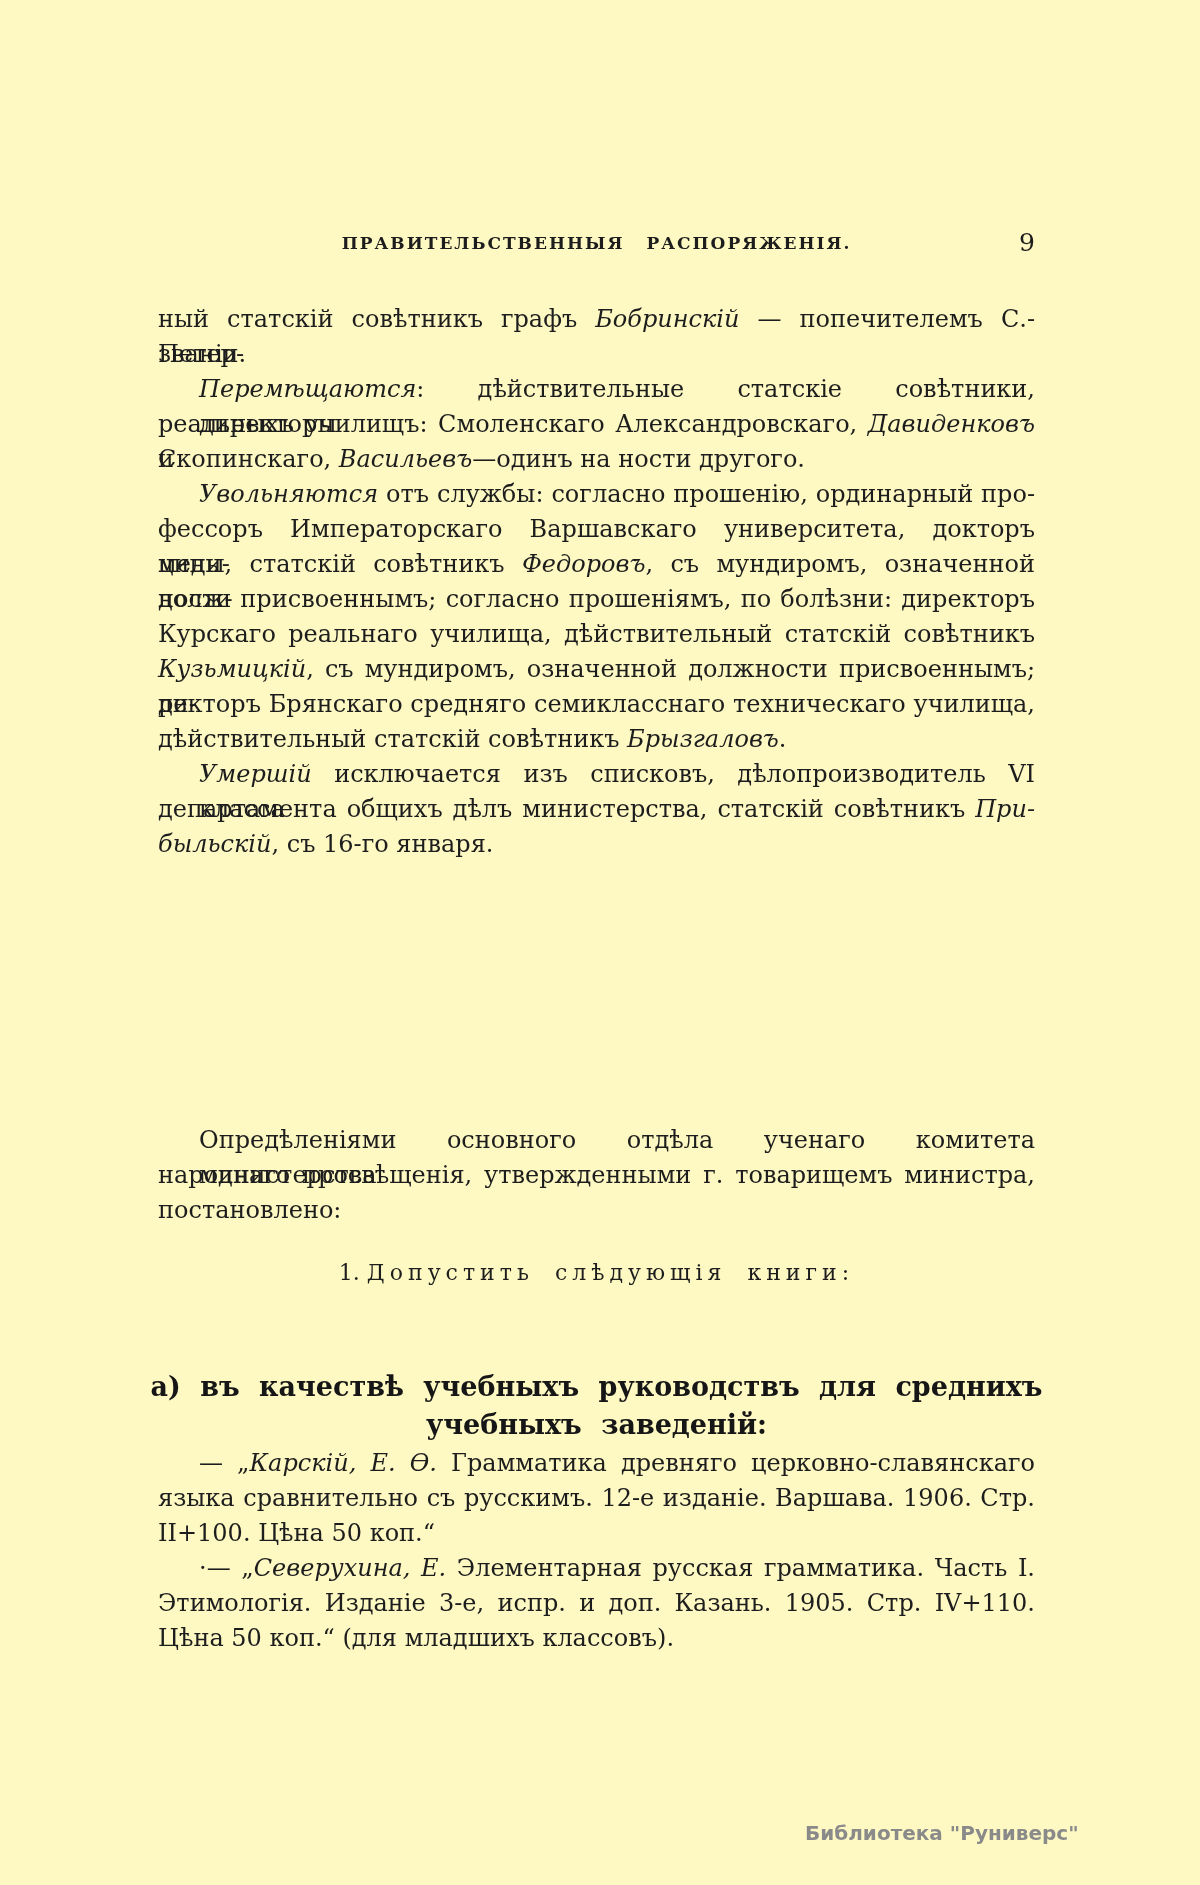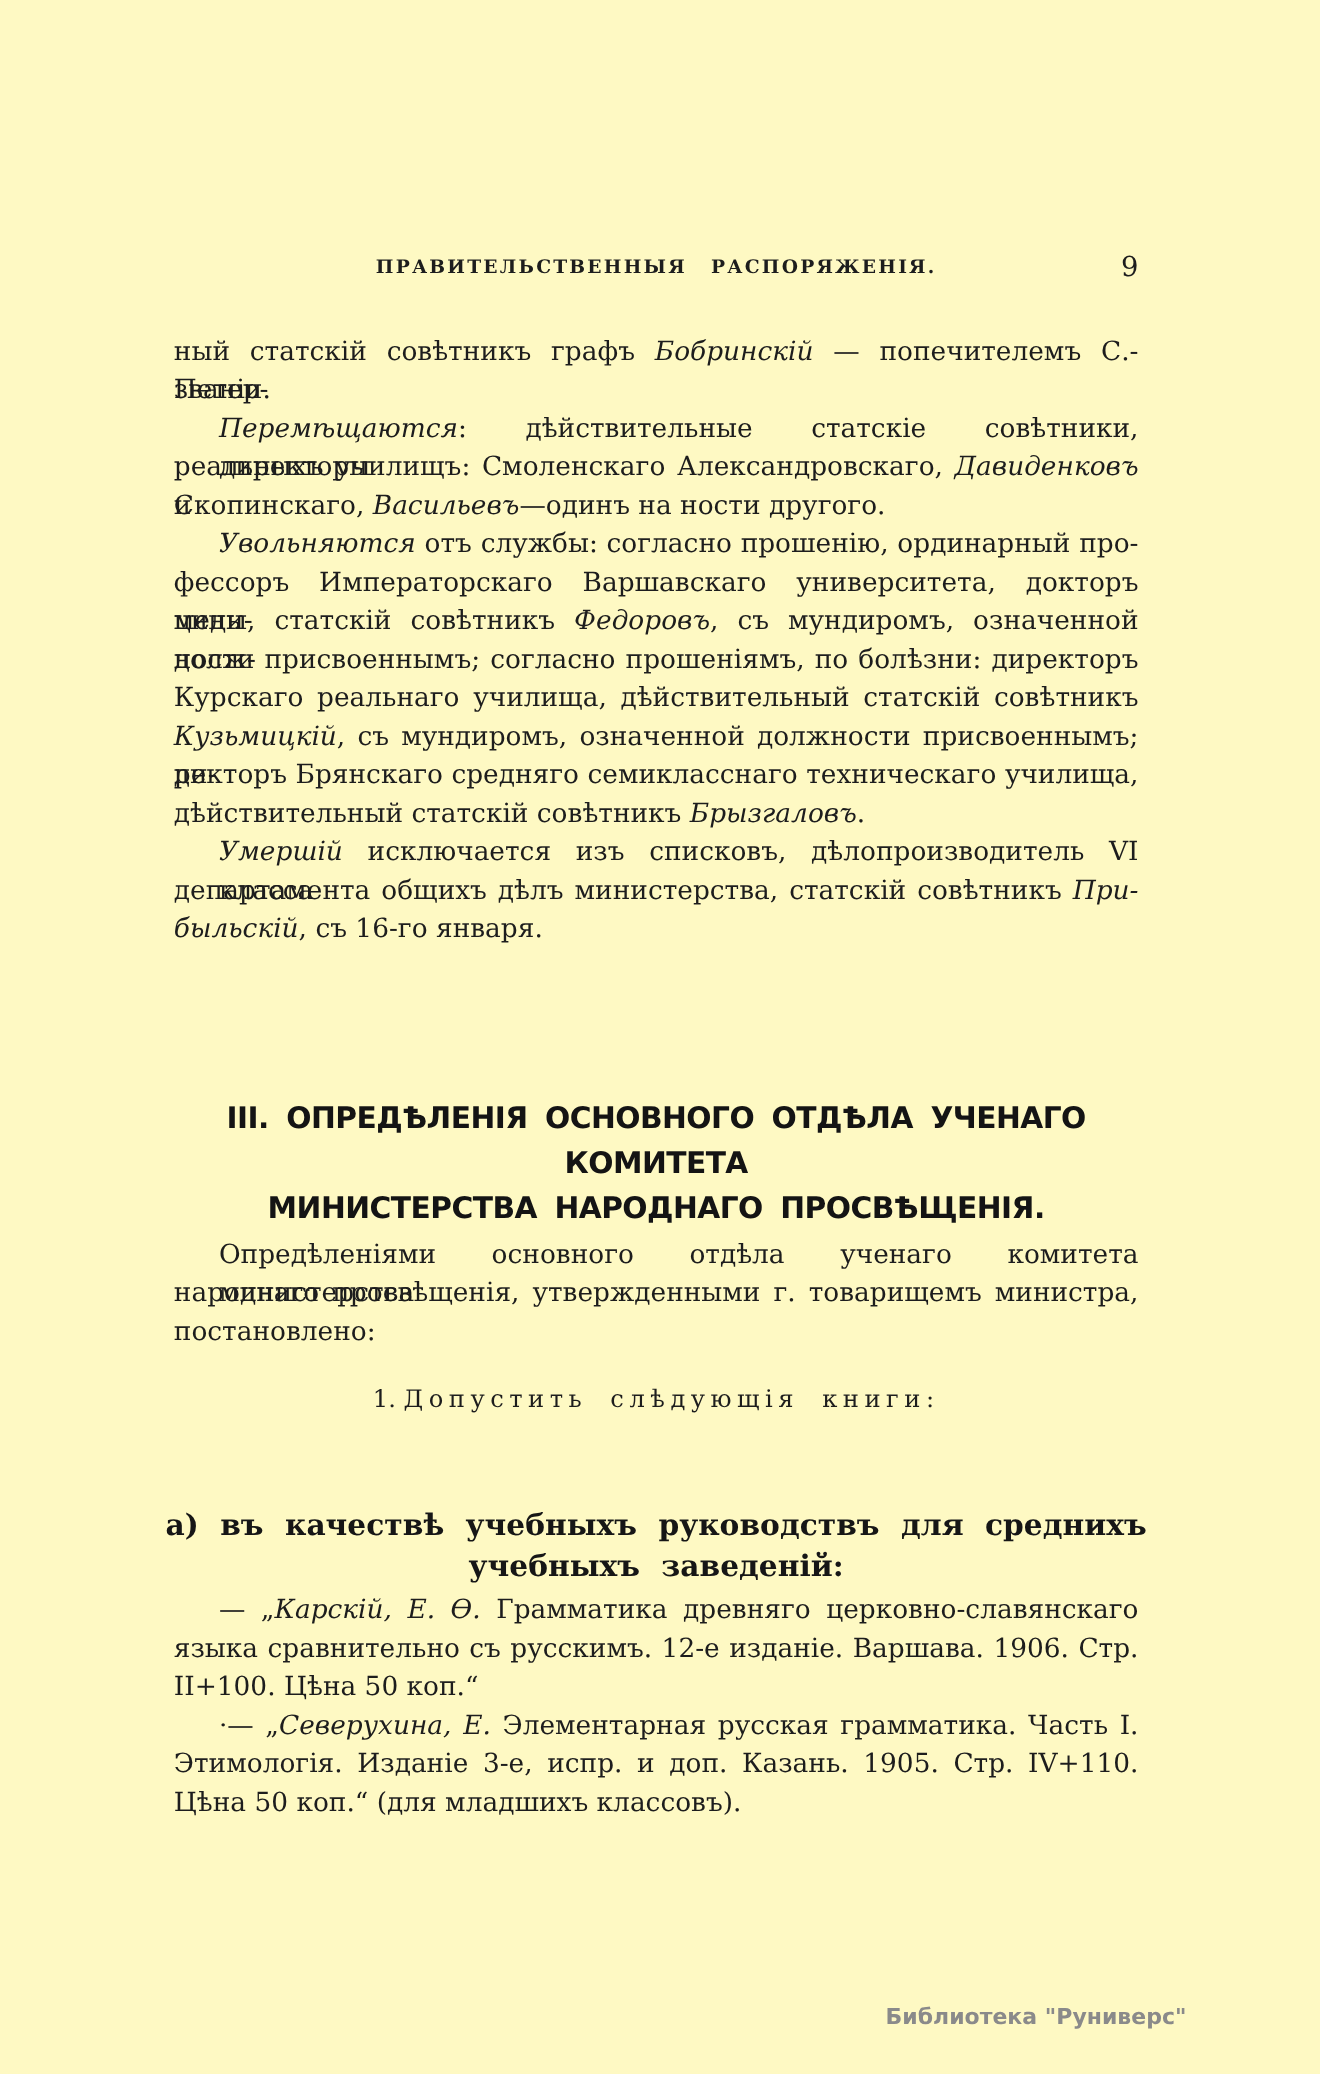--- a/index.html
+++ b/index.html
@@ -93,24 +93,20 @@
       <div class="line"><span>ности присвоеннымъ; согласно прошеніямъ, по болѣзни: директоръ</span></div>
       <div class="line"><span>Курскаго реальнаго училища, дѣйствительный статскій совѣтникъ</span></div>
       <div class="line"><span class="it">Кузьмицкій</span><span>, съ мундиромъ, означенной должности присвоеннымъ; ди-</span></div>
       <div class="line"><span>ректоръ Брянскаго средняго семикласснаго техническаго училища,</span></div>
       <div class="line last"><span>дѣйствительный статскій совѣтникъ </span><span class="it">Брызгаловъ</span><span>.</span></div>
       <div class="line indent"><span class="it">Умершій</span><span> исключается изъ списковъ, дѣлопроизводитель VI класса</span></div>
       <div class="line"><span>департамента общихъ дѣлъ министерства, статскій совѣтникъ </span><span class="it">При-</span></div>
       <div class="line last"><span class="it">быльскій</span><span>, съ 16-го января.</span></div>
     </div>
 
-  <div class="section-heading">
-    <div>III. ОПРЕДѢЛЕНІЯ ОСНОВНОГО ОТДѢЛА УЧЕНАГО КОМИТЕТА</div>
-    <div>МИНИСТЕРСТВА НАРОДНАГО ПРОСВѢЩЕНІЯ.</div>
-  </div>
 
   <div class="tblock block-b">
       <div class="line indent"><span>Опредѣленіями основного отдѣла ученаго комитета министерства</span></div>
       <div class="line"><span>народнаго просвѣщенія, утвержденными г. товарищемъ министра,</span></div>
       <div class="line last"><span>постановлено:</span></div>
     </div>
 
   <div class="list-intro">
     <span>1. </span><span class="spaced">Допустить слѣдующія книги:</span>
   </div>

